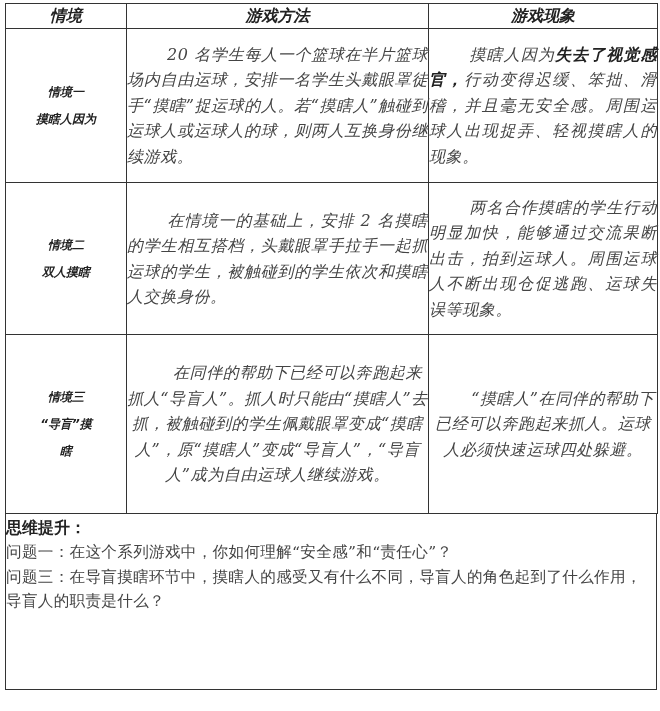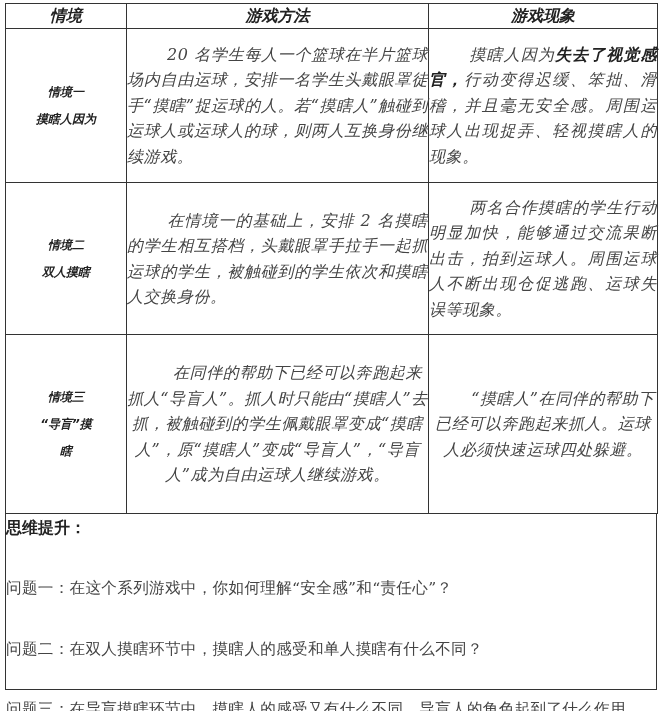--- a/index.html
+++ b/index.html
@@ -16,21 +16,21 @@
              letter-spacing: 0.6px; color: #444; margin-top: 37px; }
     .indent { display: inline-block; width: 40px; }
     .bold { font-weight: bold; color: #222; }
     .r1 td { height: 153px; }
     .r2 td { height: 151px; }
     .r3 td { height: 178px; text-align: center; }
     .footer { border: 1.5px solid #333; border-top: none; padding: 2px 8px 4px 0; height: 176px;
               box-sizing: border-box; }
     .footer-title { font-weight: bold; font-size: 16px; color: #222; line-height: 24px;
                     font-family: "DejaVu Sans", "Liberation Sans", sans-serif; }
-    .q { font-size: 15.6px; line-height: 24.5px; color: #444; letter-spacing: 0.3px; margin-top: 36px; }
+    .q { font-size: 15.6px; line-height: 24.5px; color: #444; letter-spacing: 0.3px; }
   </style>
 </head>
 <body>
 
 <div class="doc">
   <table class="game">
     <colgroup>
       <col style="width:121px">
       <col style="width:302px">
       <col style="width:229px">
@@ -66,16 +66,15 @@
           <div>瞎</div>
         </td>
         <td class="txt"><span class="indent"></span><span>在同伴的帮助下已经可以奔跑起来抓人“导盲人”。抓人时只能由“摸瞎人”去抓，被触碰到的学生佩戴眼罩变成“摸瞎人”，原“摸瞎人”变成“导盲人”，“导盲人”成为自由运球人继续游戏。</span></td>
         <td class="txt"><span class="indent"></span><span>“摸瞎人”在同伴的帮助下已经可以奔跑起来抓人。运球人必须快速运球四处躲避。</span></td>
       </tr>
     </tbody>
   </table>
   <div class="footer">
     <div class="footer-title">思维提升：</div>
     <div class="q">问题一：在这个系列游戏中，你如何理解“安全感”和“责任心”？</div>
-    <div class="q">问题二：在双人摸瞎环节中，摸瞎人的感受和单人摸瞎有什么不同？</div>
     <div class="q">问题三：在导盲摸瞎环节中，摸瞎人的感受又有什么不同，导盲人的角色起到了什么作用，导盲人的职责是什么？</div>
   </div>
 </div>
 
 </body></html>

